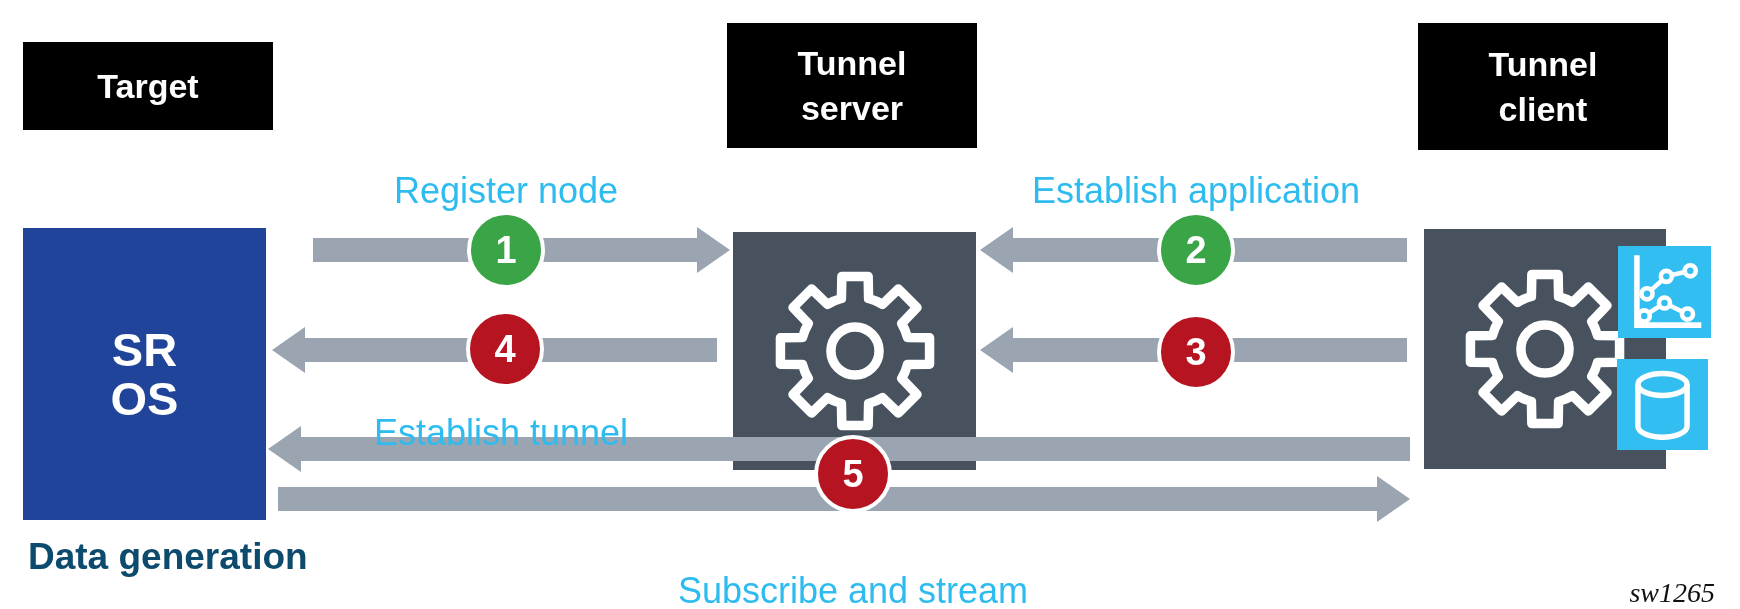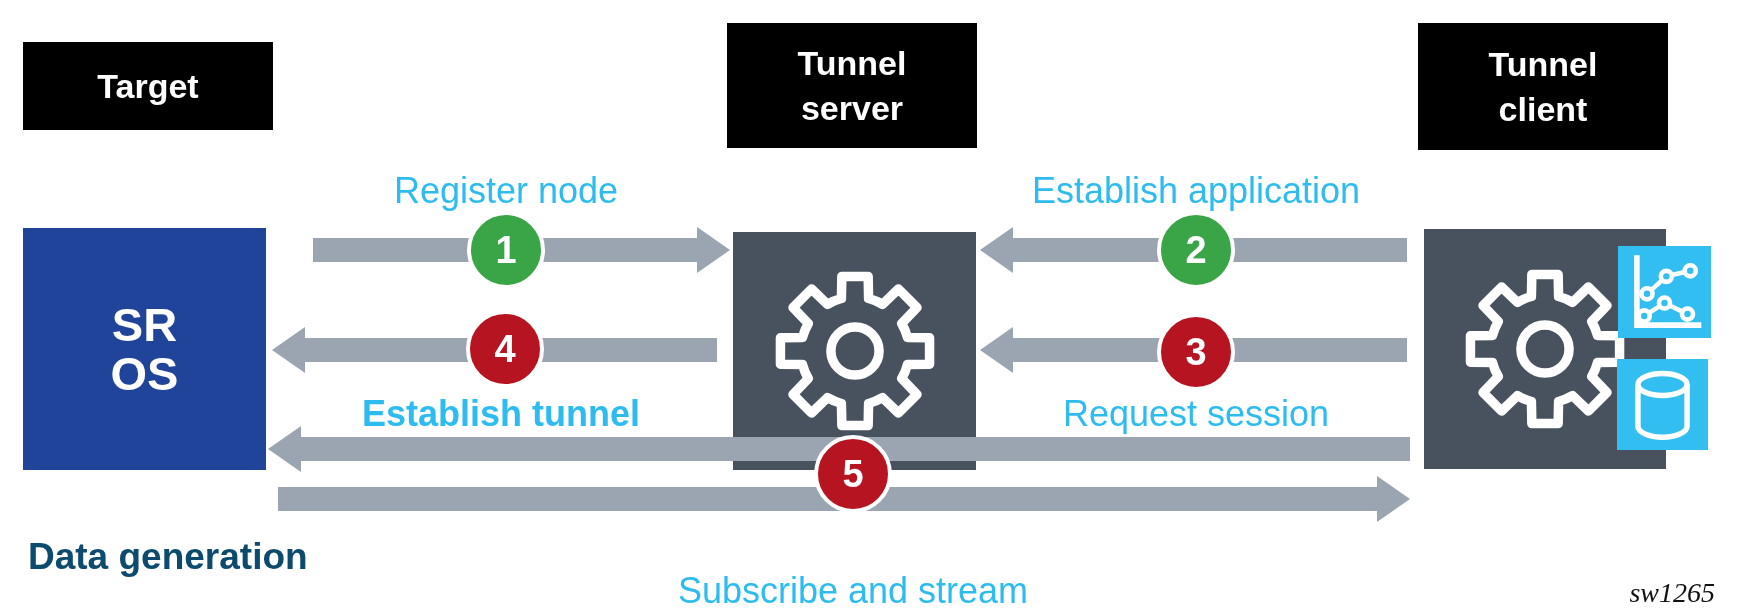--- a/index.html
+++ b/index.html
@@ -12,21 +12,21 @@
   .blackbox{
     position:absolute;background:var(--black-box,#000);color:#fff;font-weight:bold;
     font-size:34px;line-height:1.3;display:flex;align-items:center;justify-content:center;
     text-align:center;white-space:pre-line;
   }
   #target-box{left:23px;top:42px;width:250px;height:88px;}
   #server-box{left:727px;top:23px;width:250px;height:125px;}
   #client-box{left:1418px;top:23px;width:250px;height:127px;}
   
   #sros-box{
-    position:absolute;left:23px;top:228px;width:243px;height:242px;background:var(--blue,#1f4499);
+    position:absolute;left:23px;top:228px;width:243px;height:292px;background:var(--blue,#1f4499);
     color:#fff;font-weight:bold;font-size:47px;line-height:1.05;display:flex;align-items:center;
     justify-content:center;text-align:center;white-space:pre-line;
   }
   .gearbox{position:absolute;background:var(--slate,#47525e);display:flex;align-items:center;justify-content:center;}
   #server-gear-box{left:733px;top:232px;width:243px;height:238px;}
   #client-gear-box{left:1424px;top:229px;width:242px;height:240px;}
   .cyicon{position:absolute;background:var(--cyan-icon,#33bef2);display:flex;align-items:center;justify-content:center;}
   #chart-icon{left:1618px;top:246px;width:93px;height:92px;}
   #db-icon{left:1617px;top:359px;width:91px;height:91px;}
   
@@ -50,21 +50,21 @@
   .circle.red{background:var(--red,#b61420);}
   #c1{left:467px;top:211px;} #c2{left:1157px;top:211px;}
   #c3{left:1157px;top:313px;} #c4{left:466px;top:310px;} #c5{left:814px;top:435px;}
   
   .steplabel{
     position:absolute;width:500px;text-align:center;font-size:36px;
     color:var(--cyan-text,#2ebcf0);z-index:5;
   }
   #lbl-register-node{left:256px;top:170px;}
   #lbl-register-application{left:946px;top:170px;}
-  #lbl-establish-tunnel{left:251px;top:393px;font-weight:bold;}
+  #lbl-establish-tunnel{left:251px;top:412px;}
   #lbl-request-session{left:946px;top:393px;}
   #lbl-subscribe{left:603px;top:524px;margin-top:46px;}
   
   .footer-label{position:absolute;font-size:37px;color:#0c4a6e;font-weight:bold;}
   #data-generation{left:28px;top:536px;}
   #data-consumption{left:1418px;top:536px;}
   #watermark{
     position:absolute;left:1555px;top:577px;width:160px;text-align:right;
     font-family:"Liberation Serif",serif;font-style:italic;font-size:28px;color:#111;
   }
@@ -137,20 +137,19 @@
   <div id="a5b-head" class="head r"></div>
 
   <div id="c1" class="circle green">1</div>
   <div id="c2" class="circle green">2</div>
   <div id="c3" class="circle red">3</div>
   <div id="c4" class="circle red">4</div>
   <div id="c5" class="circle red">5</div>
 
   <div id="lbl-register-node" class="steplabel">Register node</div>
   <div id="lbl-register-application" class="steplabel">Establish application</div>
-  <div id="lbl-request-session" class="steplabel">Request session</div>
   <div id="lbl-establish-tunnel" class="steplabel">Establish tunnel</div>
   <div id="lbl-subscribe" class="steplabel">Subscribe and stream</div>
 
   <div id="data-generation" class="footer-label">Data generation</div>
   <div id="watermark">sw1265</div>
 
 </div>
 
 </body></html>

